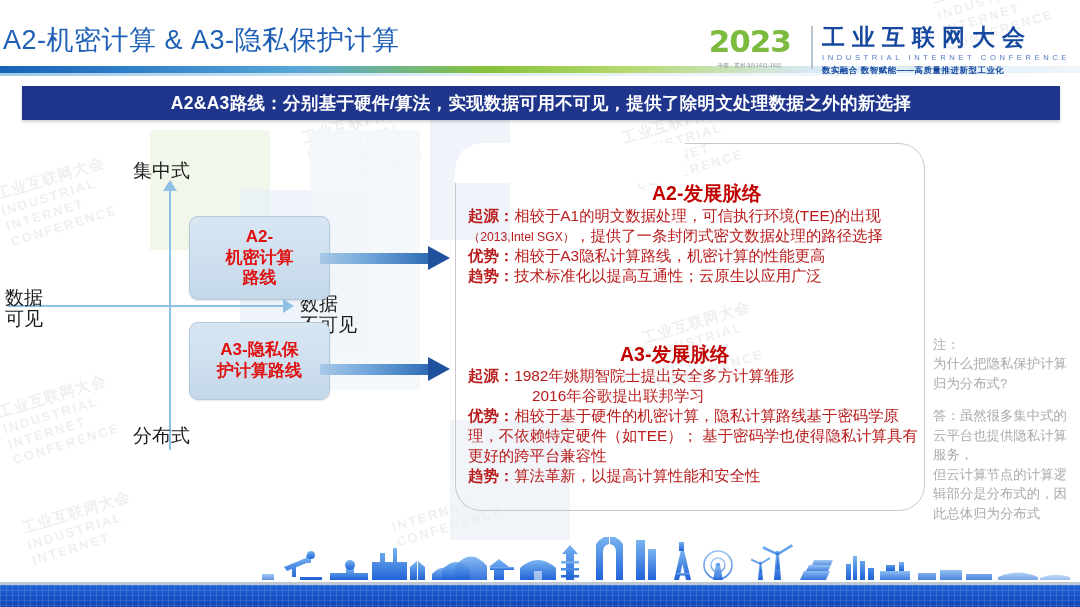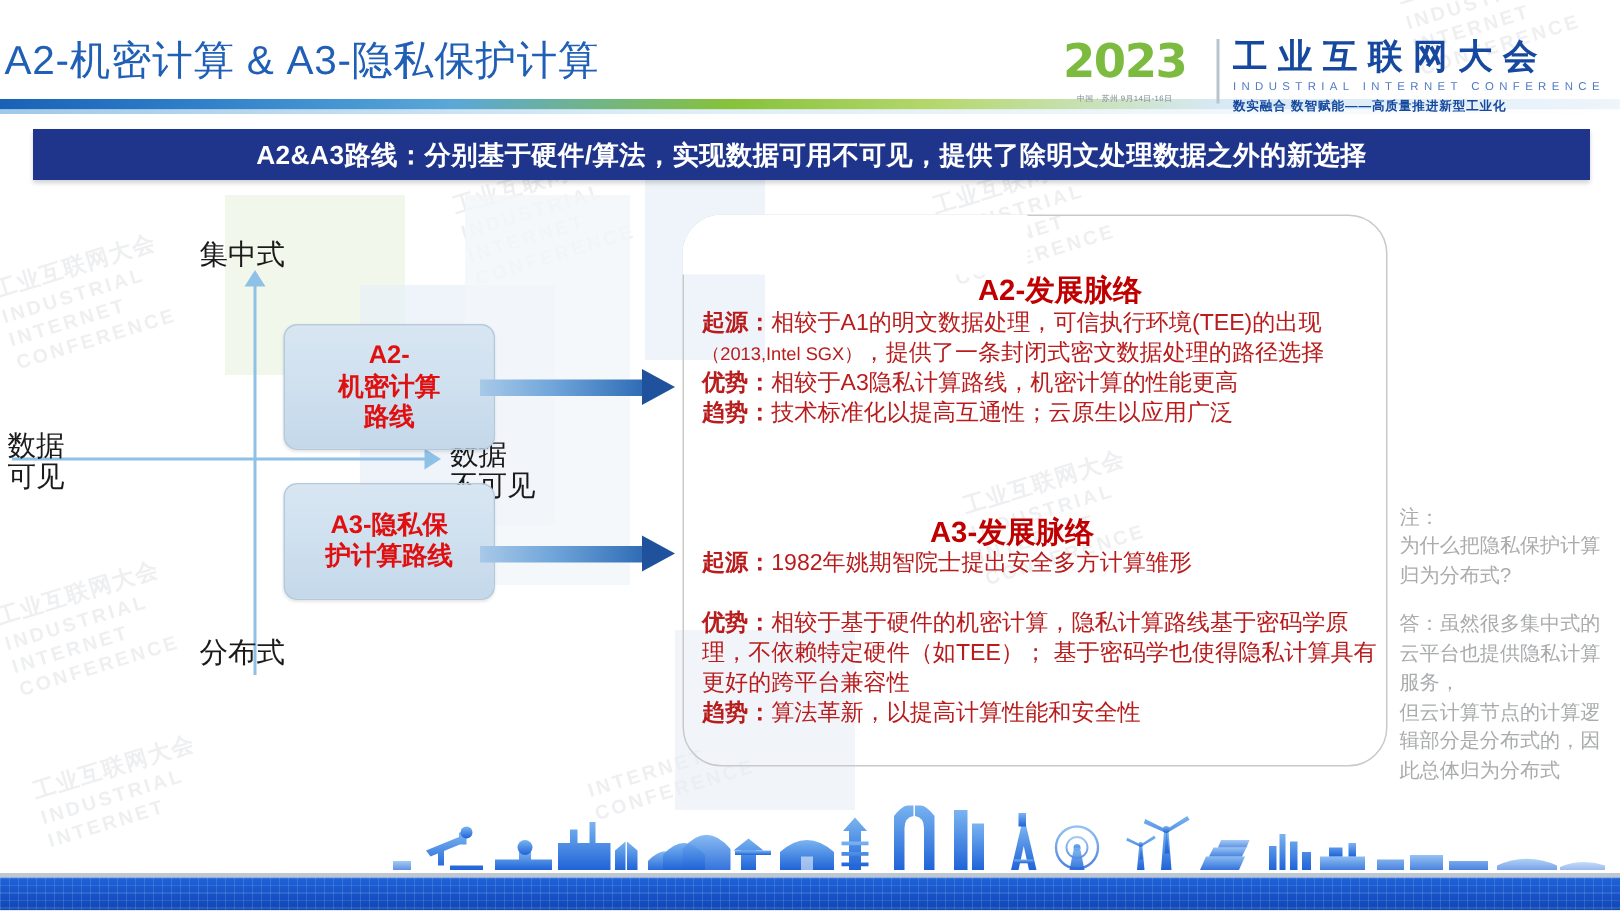--- a/index.html
+++ b/index.html
@@ -335,21 +335,21 @@
     </div>
     <div>
       <span class="lbl">趋势：</span><span>技术标准化以提高互通性；云原生以应用广泛</span>
     </div>
   </div>
 
   <div class="section-title" id="a3-title">A3-发展脉络</div>
   <div class="body-block" id="a3-body">
     <div>
       <span class="lbl">起源：</span><span>1982年姚期智院士提出安全多方计算雏形</span><br>
-      <span class="indent"></span>
+      <span class="indent"></span><span>2016年谷歌提出联邦学习</span>
     </div>
     <div>
       <span class="lbl">优势：</span><span>相较于基于硬件的机密计算，隐私计算路线基于密码学原理，不依赖特定硬件（如TEE）；</span>
       <span>基于密码学也使得隐私计算具有更好的跨平台兼容性</span>
     </div>
     <div>
       <span class="lbl">趋势：</span><span>算法革新，以提高计算性能和安全性</span>
     </div>
   </div>
 

